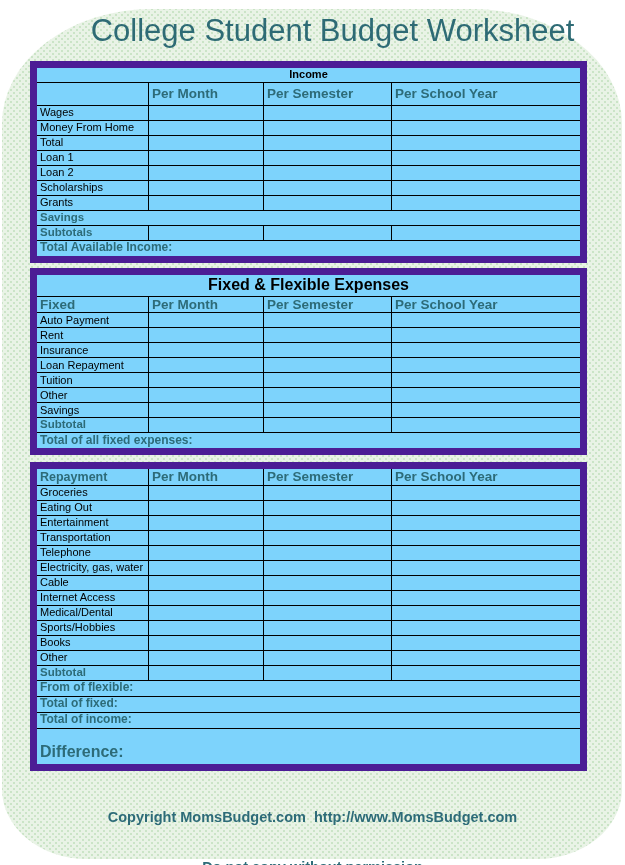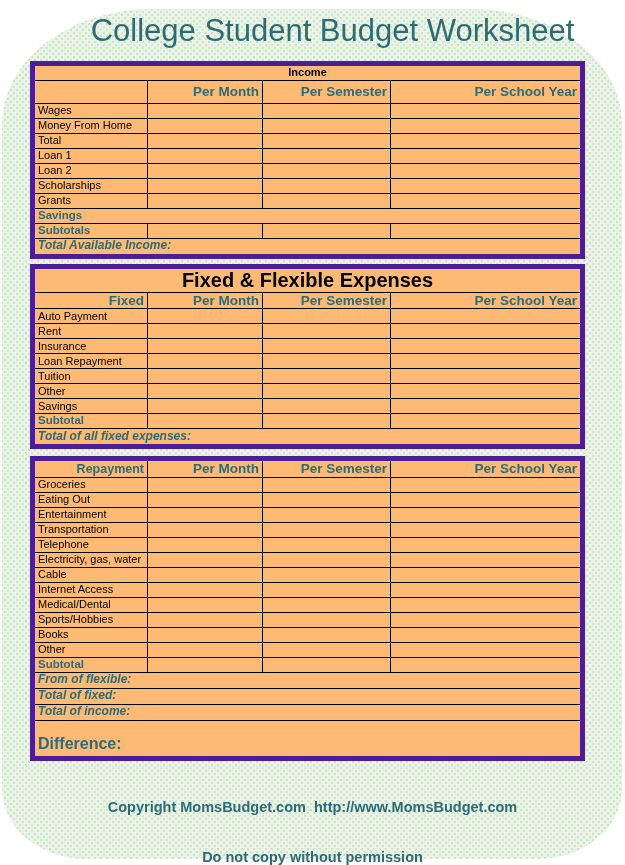--- a/index.html
+++ b/index.html
@@ -25,40 +25,40 @@
     letter-spacing:0px;
     padding-left:40px;
   }
   .subtitle{
     margin-top:3px;text-align:center;
     color:#2e6b75;font-size:12.5px;font-weight:400;
   }
   .sheet{margin:13px 0 0 30px;width:550px;}
   table.ws{
     border-collapse:collapse;table-layout:fixed;width:550px;
-    border:5px solid #4c1d95;background:#fdba74;
+    border:7px solid #4c1d95;background:#7dd3fc;
   }
   table.ws td{
     border:1px solid #000;
     height:14px;padding:0 3px;
     font-size:11px;color:#000;
     vertical-align:middle;overflow:hidden;
     line-height:1.15;
   }
   td.section-title{
     text-align:center;font-weight:bold;font-size:15px;height:18px;
   }
-  td.section-title.big{font-size:20px;height:21px;text-align:center;}
+  td.section-title.big{font-size:16px;height:21px;text-align:center;}
   tr.head-row td{
-    color:#2d6b78;font-weight:bold;font-size:13.5px;height:15px;text-align:right;
+    color:#2d6b78;font-weight:bold;font-size:13.5px;height:15px;
   }
   tr.head-row.tall td{height:22px;}
   td.corner{color:#000;font-size:11px;font-weight:bold;}
   tr.teal td{color:#2d6b78;font-weight:bold;font-size:11.5px;}
-  tr.summary td{color:#2d6b78;font-weight:bold;font-size:12px;height:15px;font-style:italic;}
+  tr.summary td{color:#2d6b78;font-weight:bold;font-size:12px;height:15px;}
   tr.diff-row td{
     color:#2d6b78;font-weight:bold;font-size:16px;
     height:33px;vertical-align:bottom;padding-bottom:2px;
   }
   .gap1{height:5px;}
   .gap2{height:7px;}
   .footer{
     margin-top:5px;text-align:center;
     color:#2d6b78;font-weight:bold;font-size:14.5px;line-height:1.15;
     white-space:pre;

